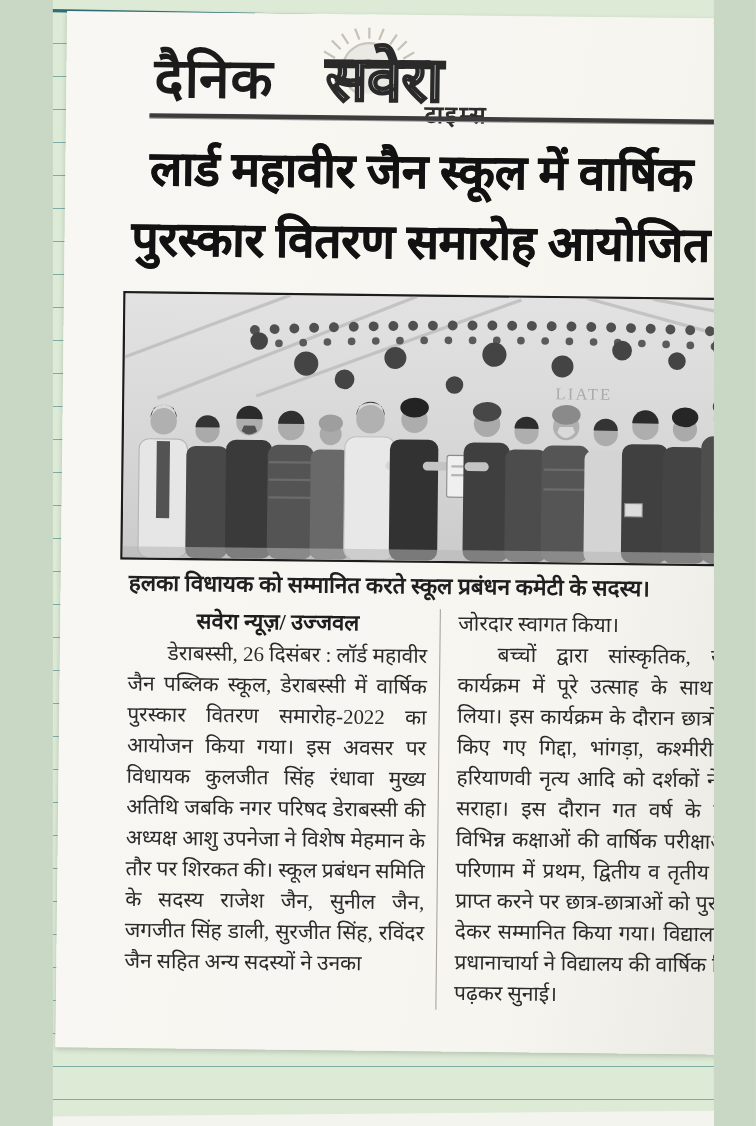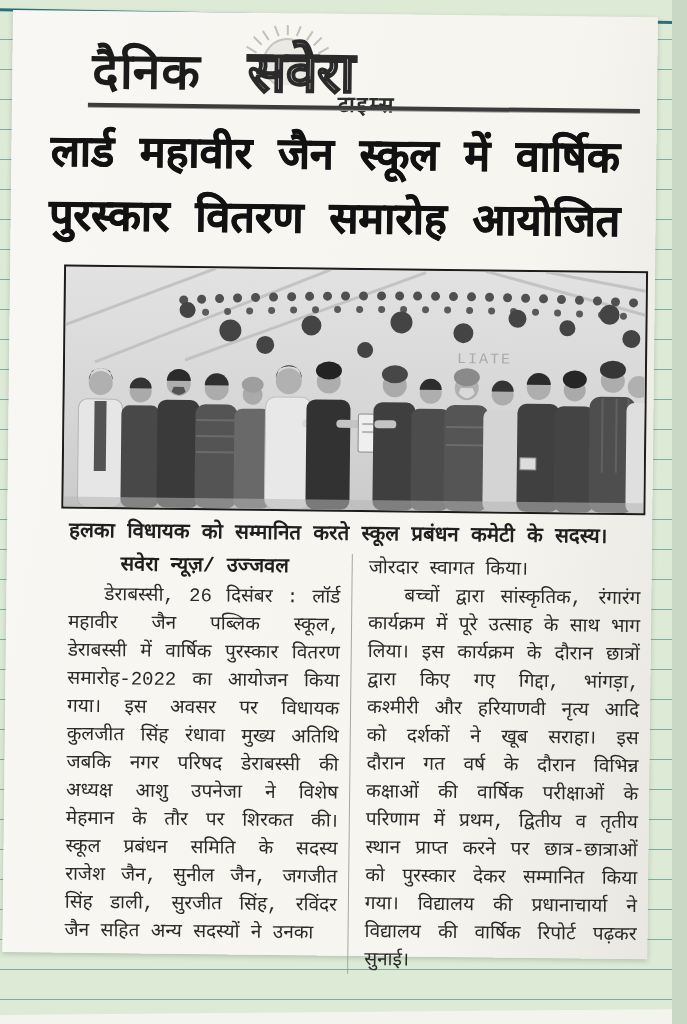--- a/index.html
+++ b/index.html
@@ -1,17 +1,17 @@
 <!DOCTYPE html>
 <html><head>
 <meta charset="utf-8">
 <style>
   html,body{margin:0;padding:0;background:#c9d8c4;}
-  #canvas{position:relative;width:672px;height:1024px;overflow:hidden;
-    font-family:Liberation Mono, monospace;}
+  #canvas{position:relative;width:601px;height:1024px;overflow:hidden;
+    font-family:Liberation Serif, serif;margin-left:48px;}
   .page-tint{position:absolute;inset:0;background:#dcead6;z-index:0;}
   .rules{position:absolute;left:0;top:10px;right:0;bottom:0;z-index:1;background:
     repeating-linear-gradient(to bottom,
       transparent 0px, transparent 29px,
       rgba(110,160,158,.85) 29px, rgba(110,160,158,.85) 30px);}
   .topline{position:absolute;left:-8px;top:8px;width:720px;height:3px;
     background:#2e6e74;transform:rotate(1.1deg);transform-origin:left top;z-index:2;}
   .bottom-strip{position:absolute;left:-10px;bottom:-6px;width:720px;height:18px;
     background:#f4f4ef;transform:rotate(-0.5deg);z-index:3;}
 

